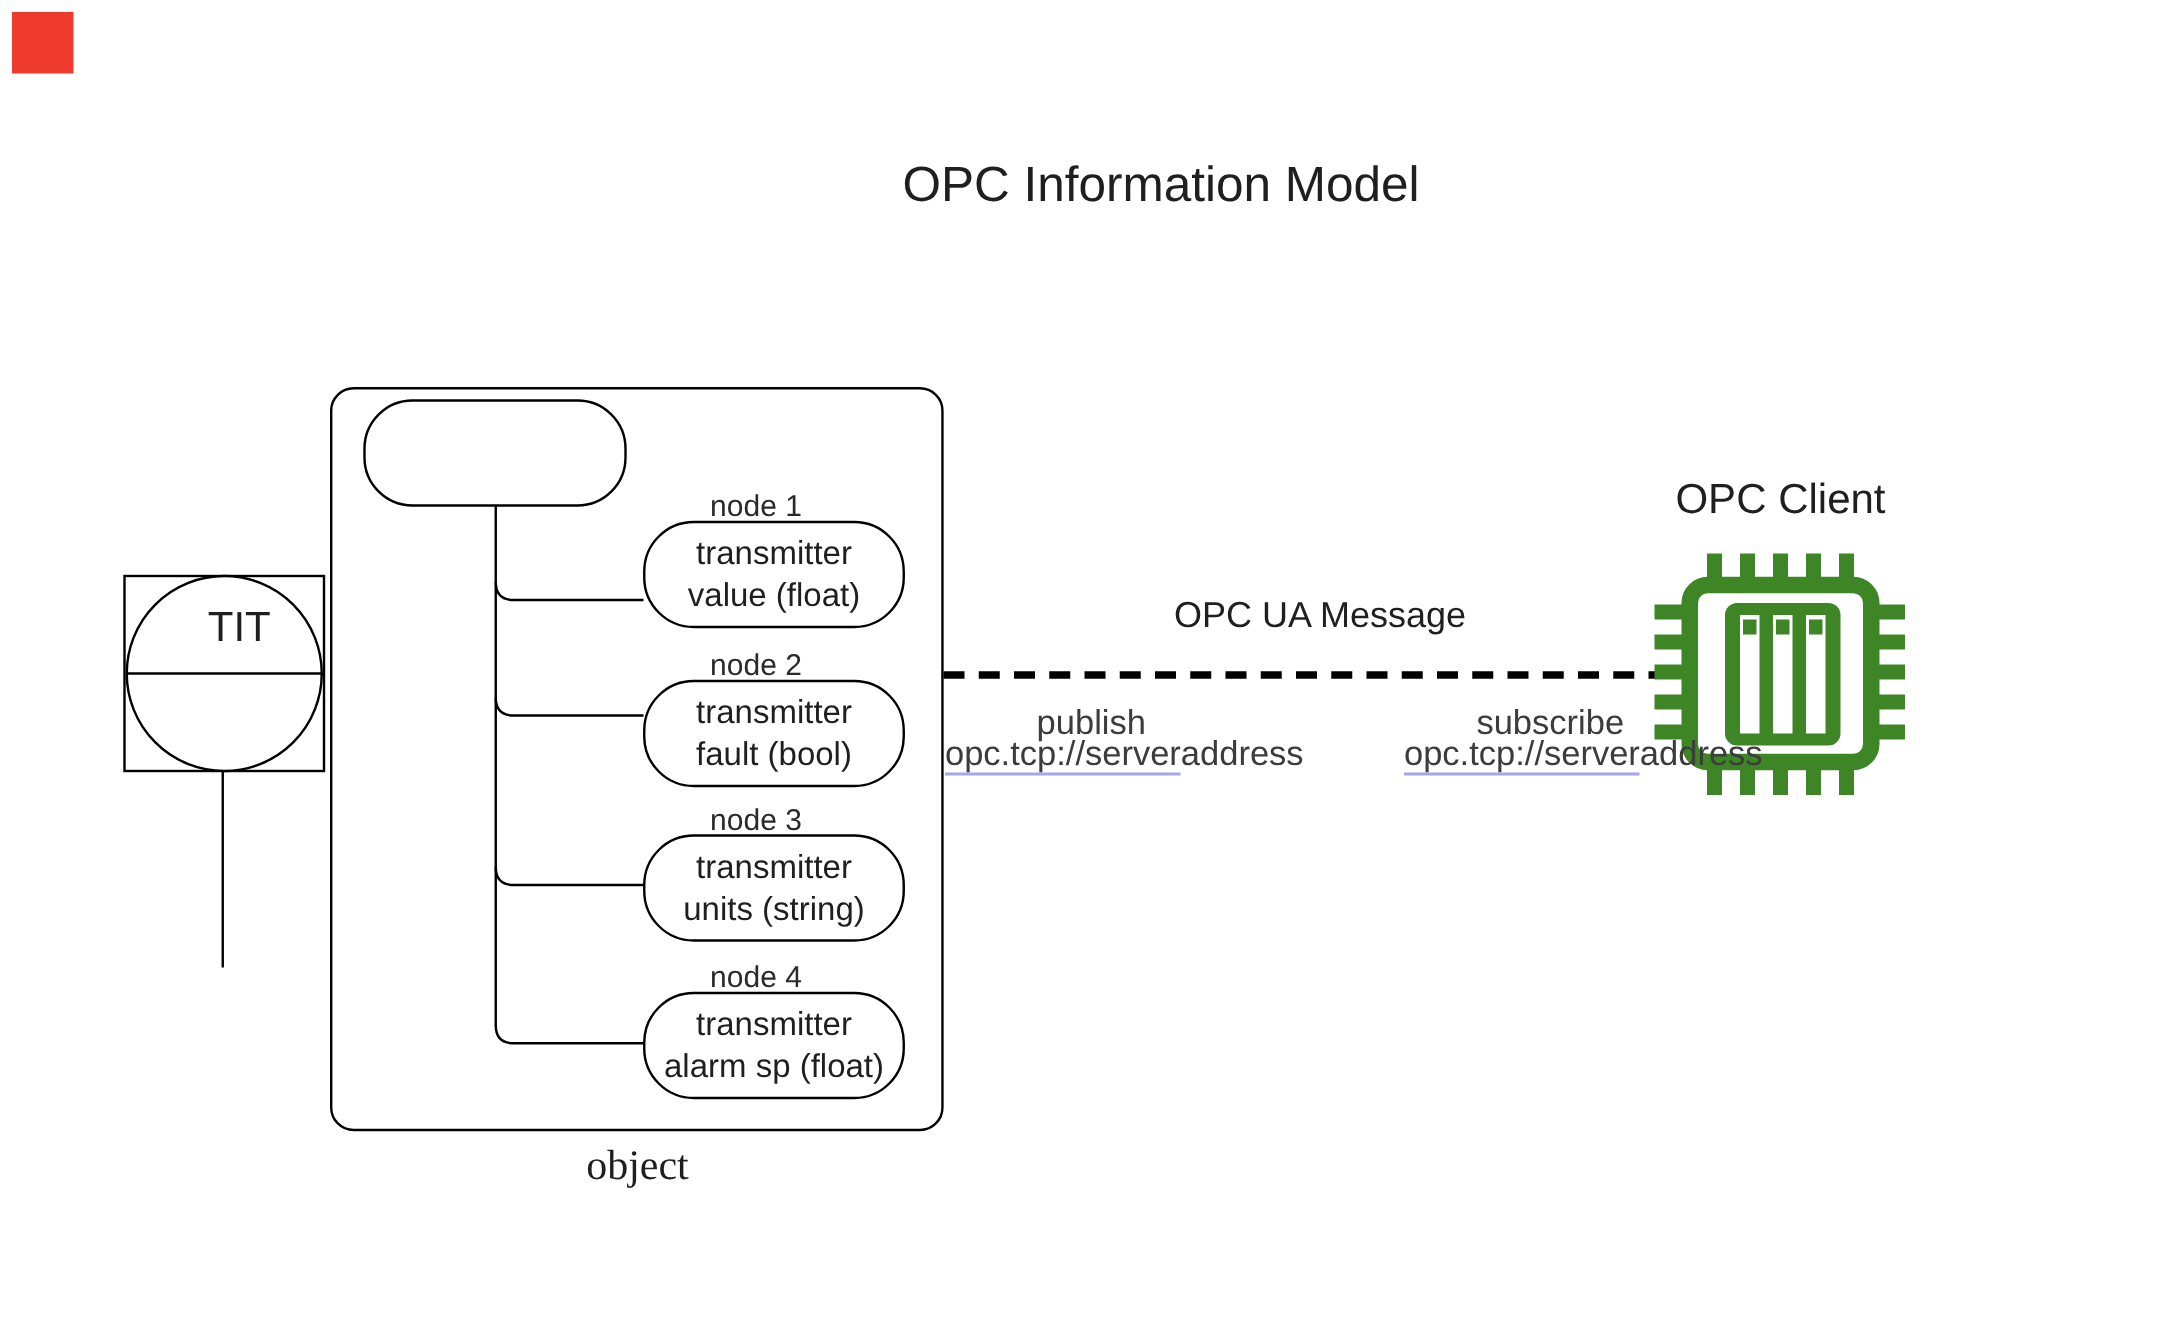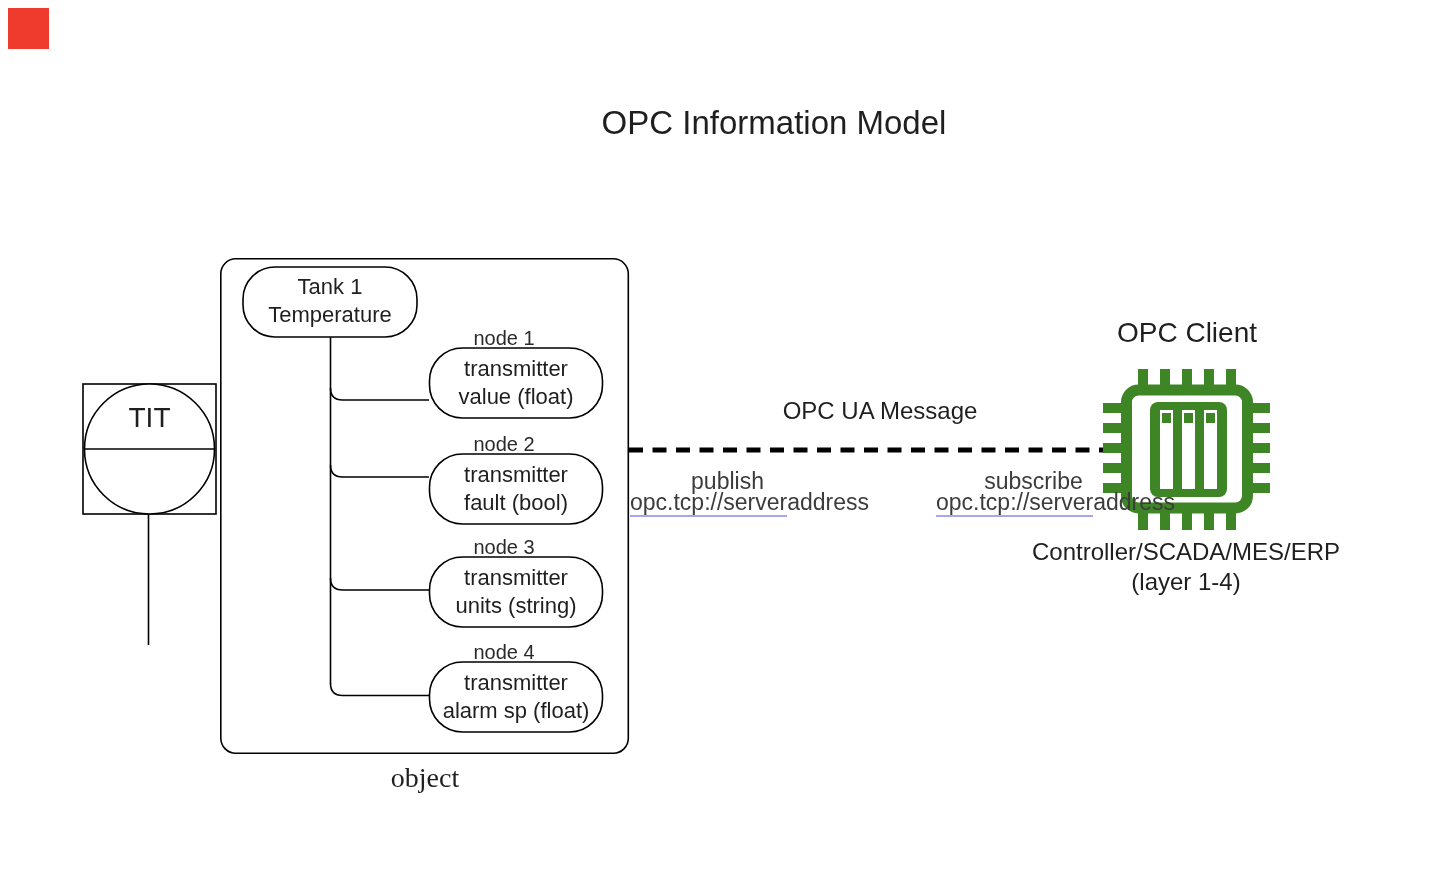--- a/index.html
+++ b/index.html
@@ -102,24 +102,20 @@
       <rect class="w-fill" x="1204" y="410" width="13" height="79"></rect>
       <rect class="g-fill" x="1162" y="413" width="9" height="10"></rect>
       <rect class="g-fill" x="1184" y="413" width="9" height="10"></rect>
       <rect class="g-fill" x="1206" y="413" width="9" height="10"></rect>
     </g>
   </svg>
 
   <div class="txt title" style="left:398px;top:104px;width:752px;">OPC Information Model</div>
 
 
-  <div class="txt nodebody" style="left:243px;top:273px;width:174px;">
-    <div>Tank 1</div>
-    <div>Temperature</div>
-  </div>
 
   <div class="txt small" style="left:417px;top:327px;width:174px;">node 1</div>
   <div class="txt nodebody" style="left:429px;top:355px;width:174px;">
     <div>transmitter</div>
     <div>value (float)</div>
   </div>
 
   <div class="txt small" style="left:417px;top:433px;width:174px;">node 2</div>
   <div class="txt nodebody" style="left:429px;top:461px;width:174px;">
     <div>transmitter</div>
@@ -133,34 +129,30 @@
   </div>
 
   <div class="txt small" style="left:417px;top:641px;width:174px;">node 4</div>
   <div class="txt nodebody" style="left:429px;top:669px;width:174px;">
     <div>transmitter</div>
     <div>alarm sp (float)</div>
   </div>
 
   <div class="txt h2" style="left:250px;top:762px;width:350px;font-family:Liberation Serif, serif;">object</div>
 
-  <div class="txt h2" style="left:83px;top:402px;width:133px;">TIT</div>
+  <div class="txt h2" style="left:93px;top:402px;width:133px;">TIT</div>
 
   <div class="txt msg" style="left:700px;top:397px;width:360px;">OPC UA Message</div>
 
   <div class="txt pub" style="left:630px;top:471px;width:195px;">
     <div>publish</div>
     <div><span class="u">opc.tcp://server</span><span>address</span></div>
   </div>
 
   <div class="txt pub" style="left:936px;top:471px;width:195px;">
     <div>subscribe</div>
     <div><span class="u">opc.tcp://server</span><span>address</span></div>
   </div>
 
   <div class="txt h2" style="left:1032px;top:317px;width:310px;">OPC Client</div>
 
-  <div class="txt caption" style="left:1008px;top:537px;width:356px;">
-    <div>Controller/SCADA/MES/ERP</div>
-    <div>(layer 1-4)</div>
-  </div>
 
 </div>
 
 </body></html>

